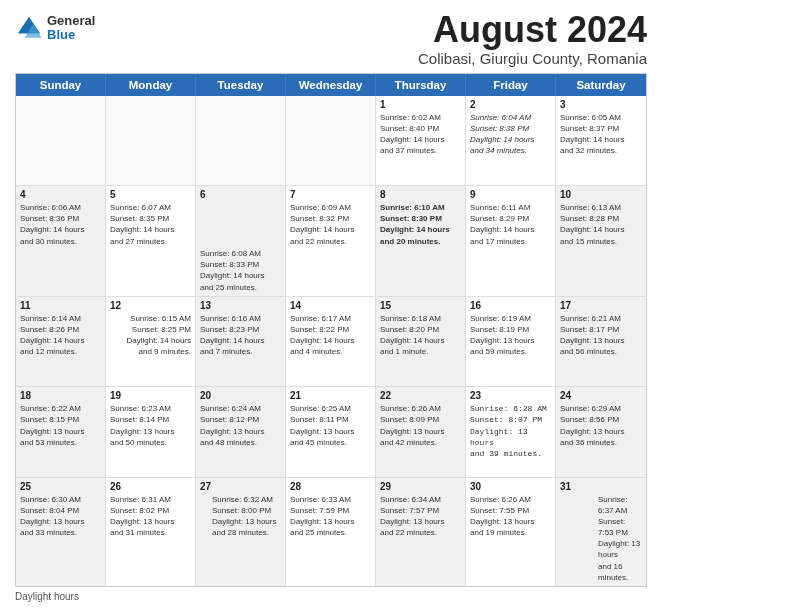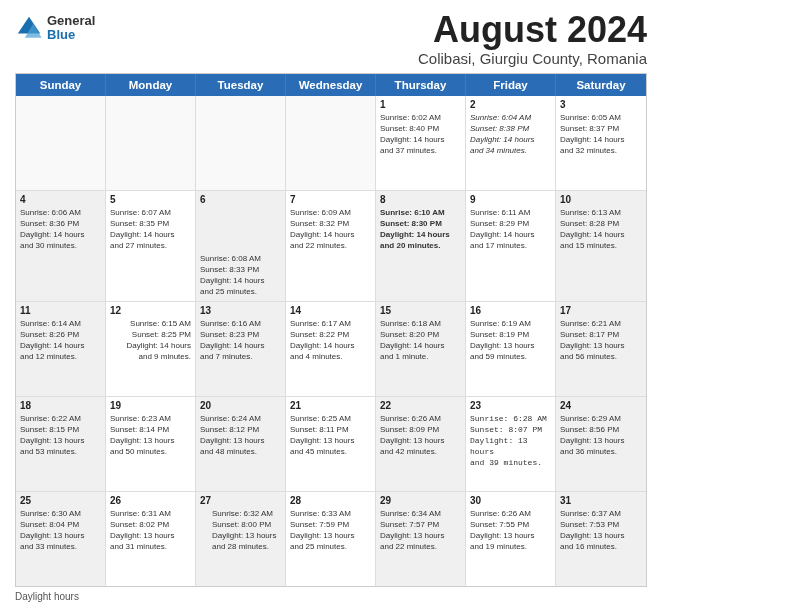--- a/index.html
+++ b/index.html
@@ -374,21 +374,21 @@
           </div>
           <div class="cal-cell">
             <div class="day-num">30</div>
             <div class="day-info" style="white-space: pre-line;">Sunrise: 6:26 AM
 Sunset: 7:55 PM
 Daylight: 13 hours
 and 19 minutes.</div>
           </div>
           <div class="cal-cell shaded">
             <div class="day-num">31</div>
-            <div class="day-info" style="white-space: pre-line;">Sunrise: 6:37 AM
+            <div class="day-info" style="white-space: pre-line; margin-left: 38px;">Sunrise: 6:37 AM
 Sunset: 7:53 PM
 Daylight: 13 hours
 and 16 minutes.</div>
           </div>
         </div>
       </div>
   </div>
 
   <div class="footer-note">Daylight hours</div>
 </div>

